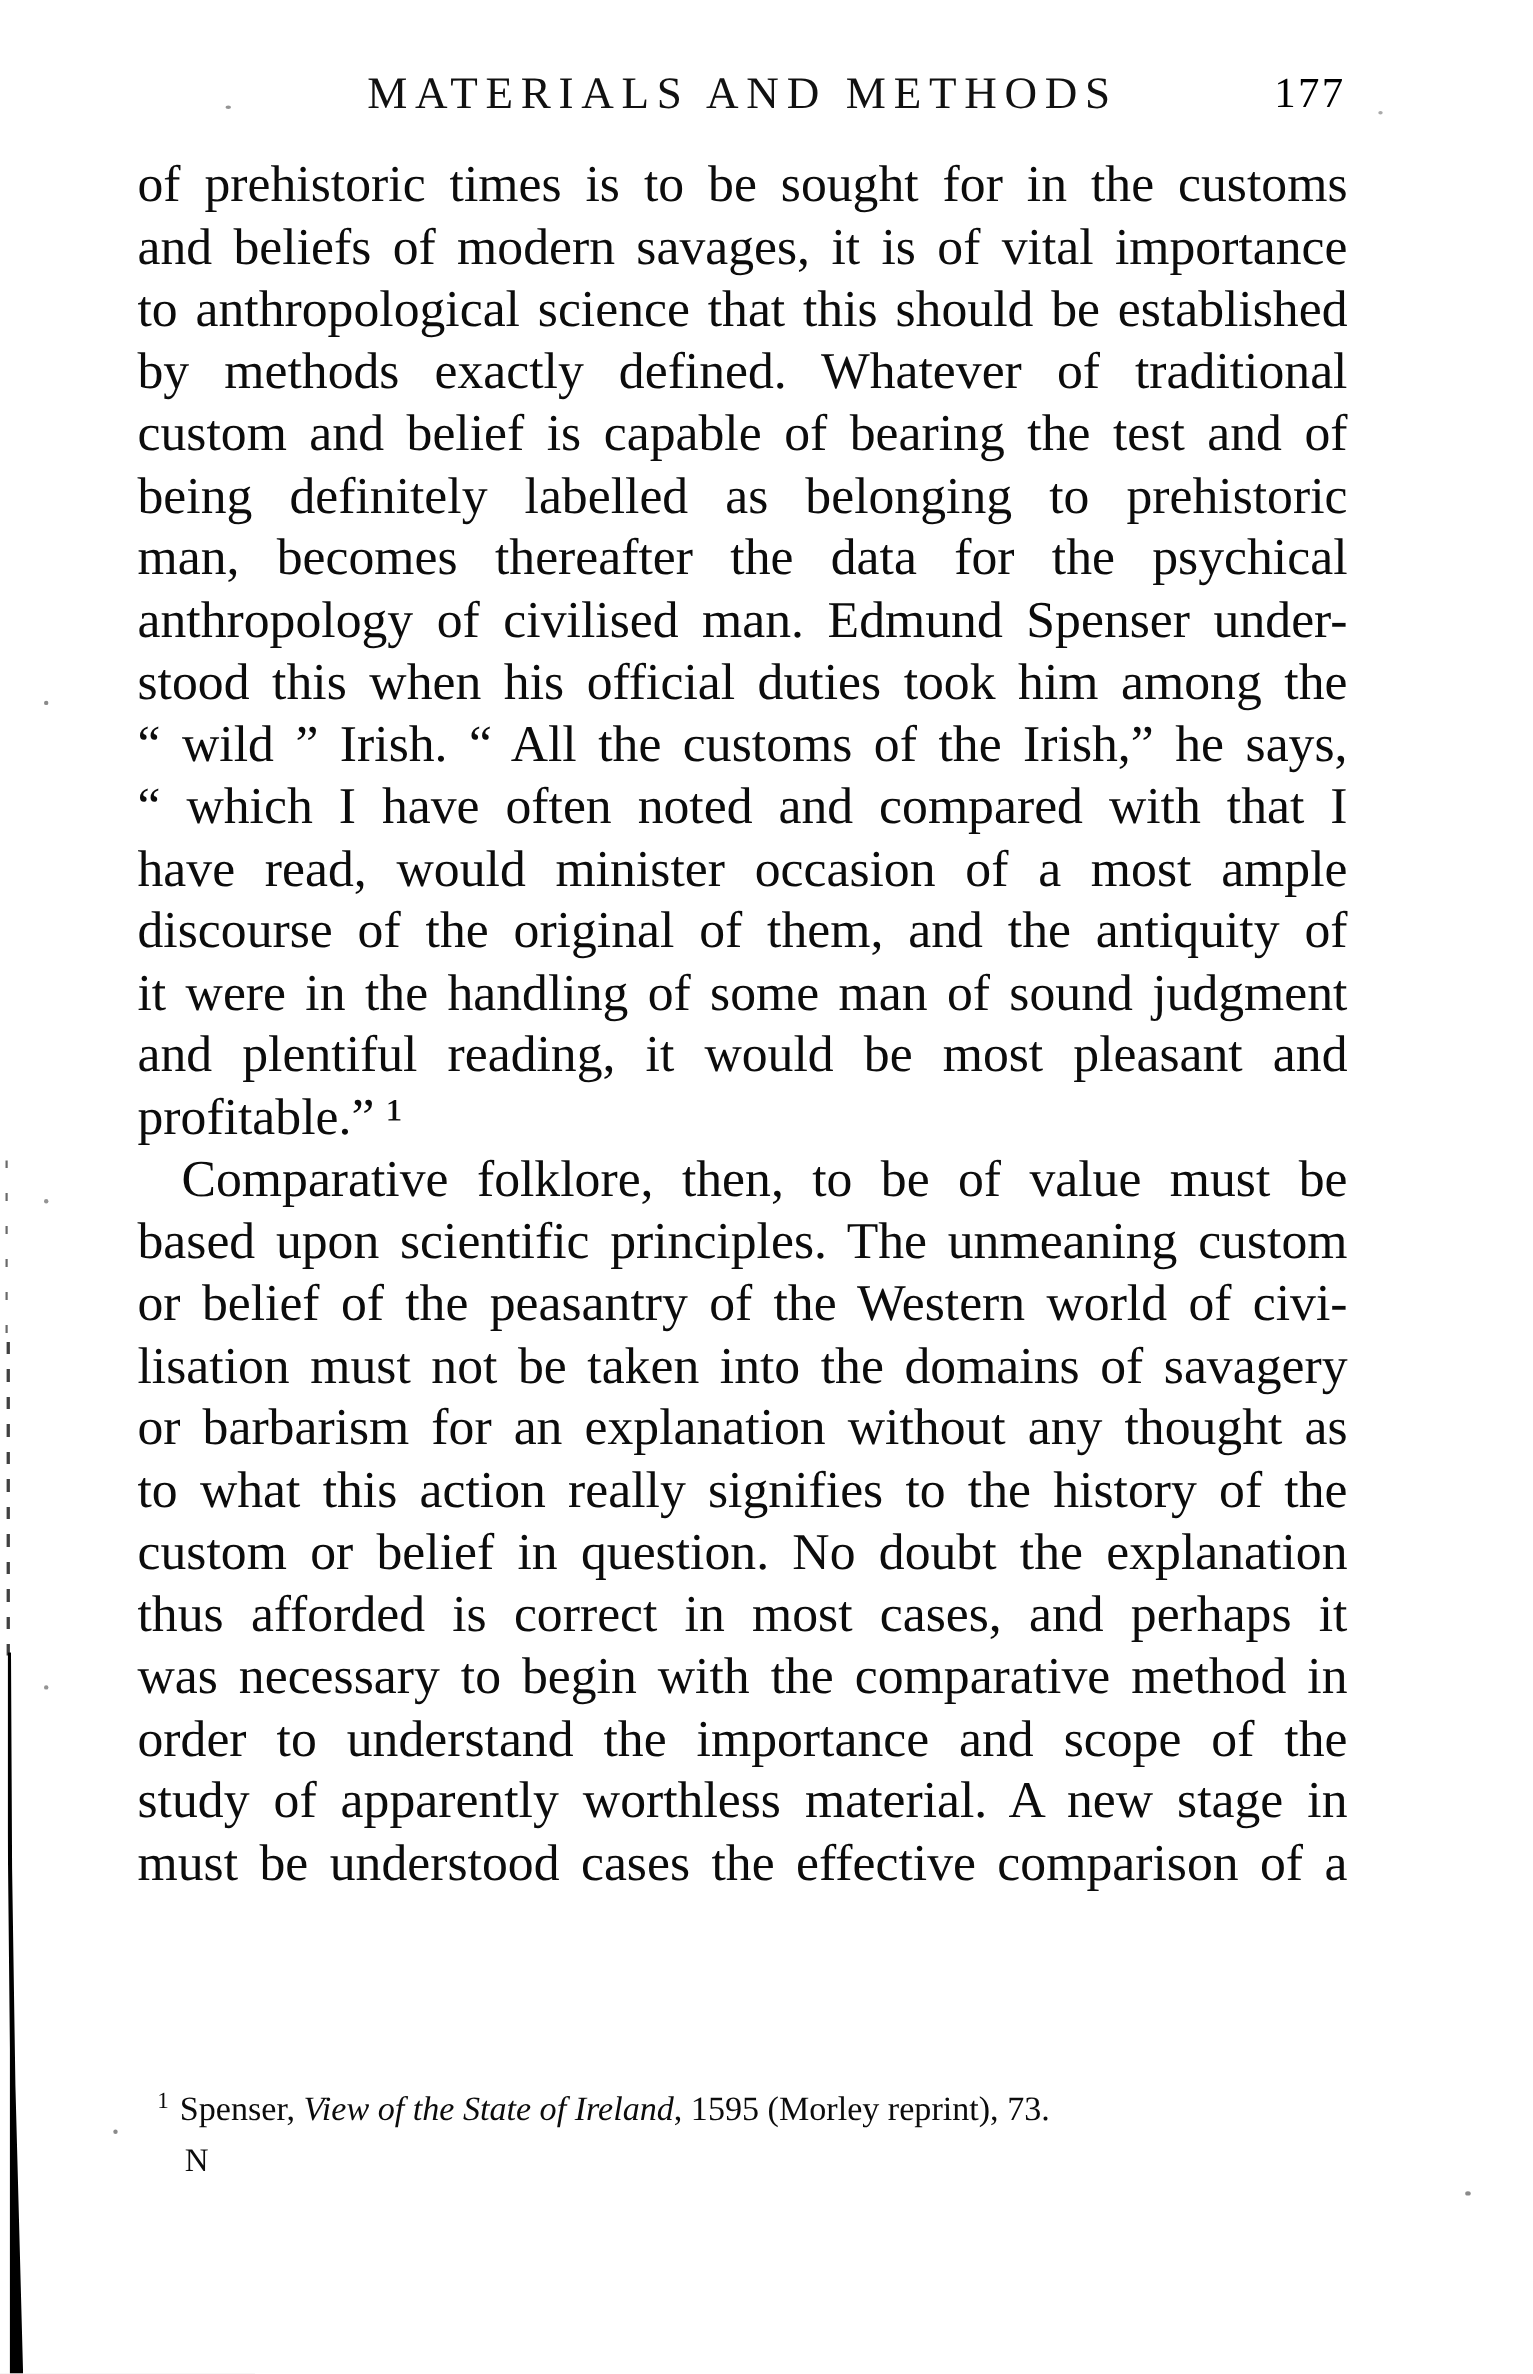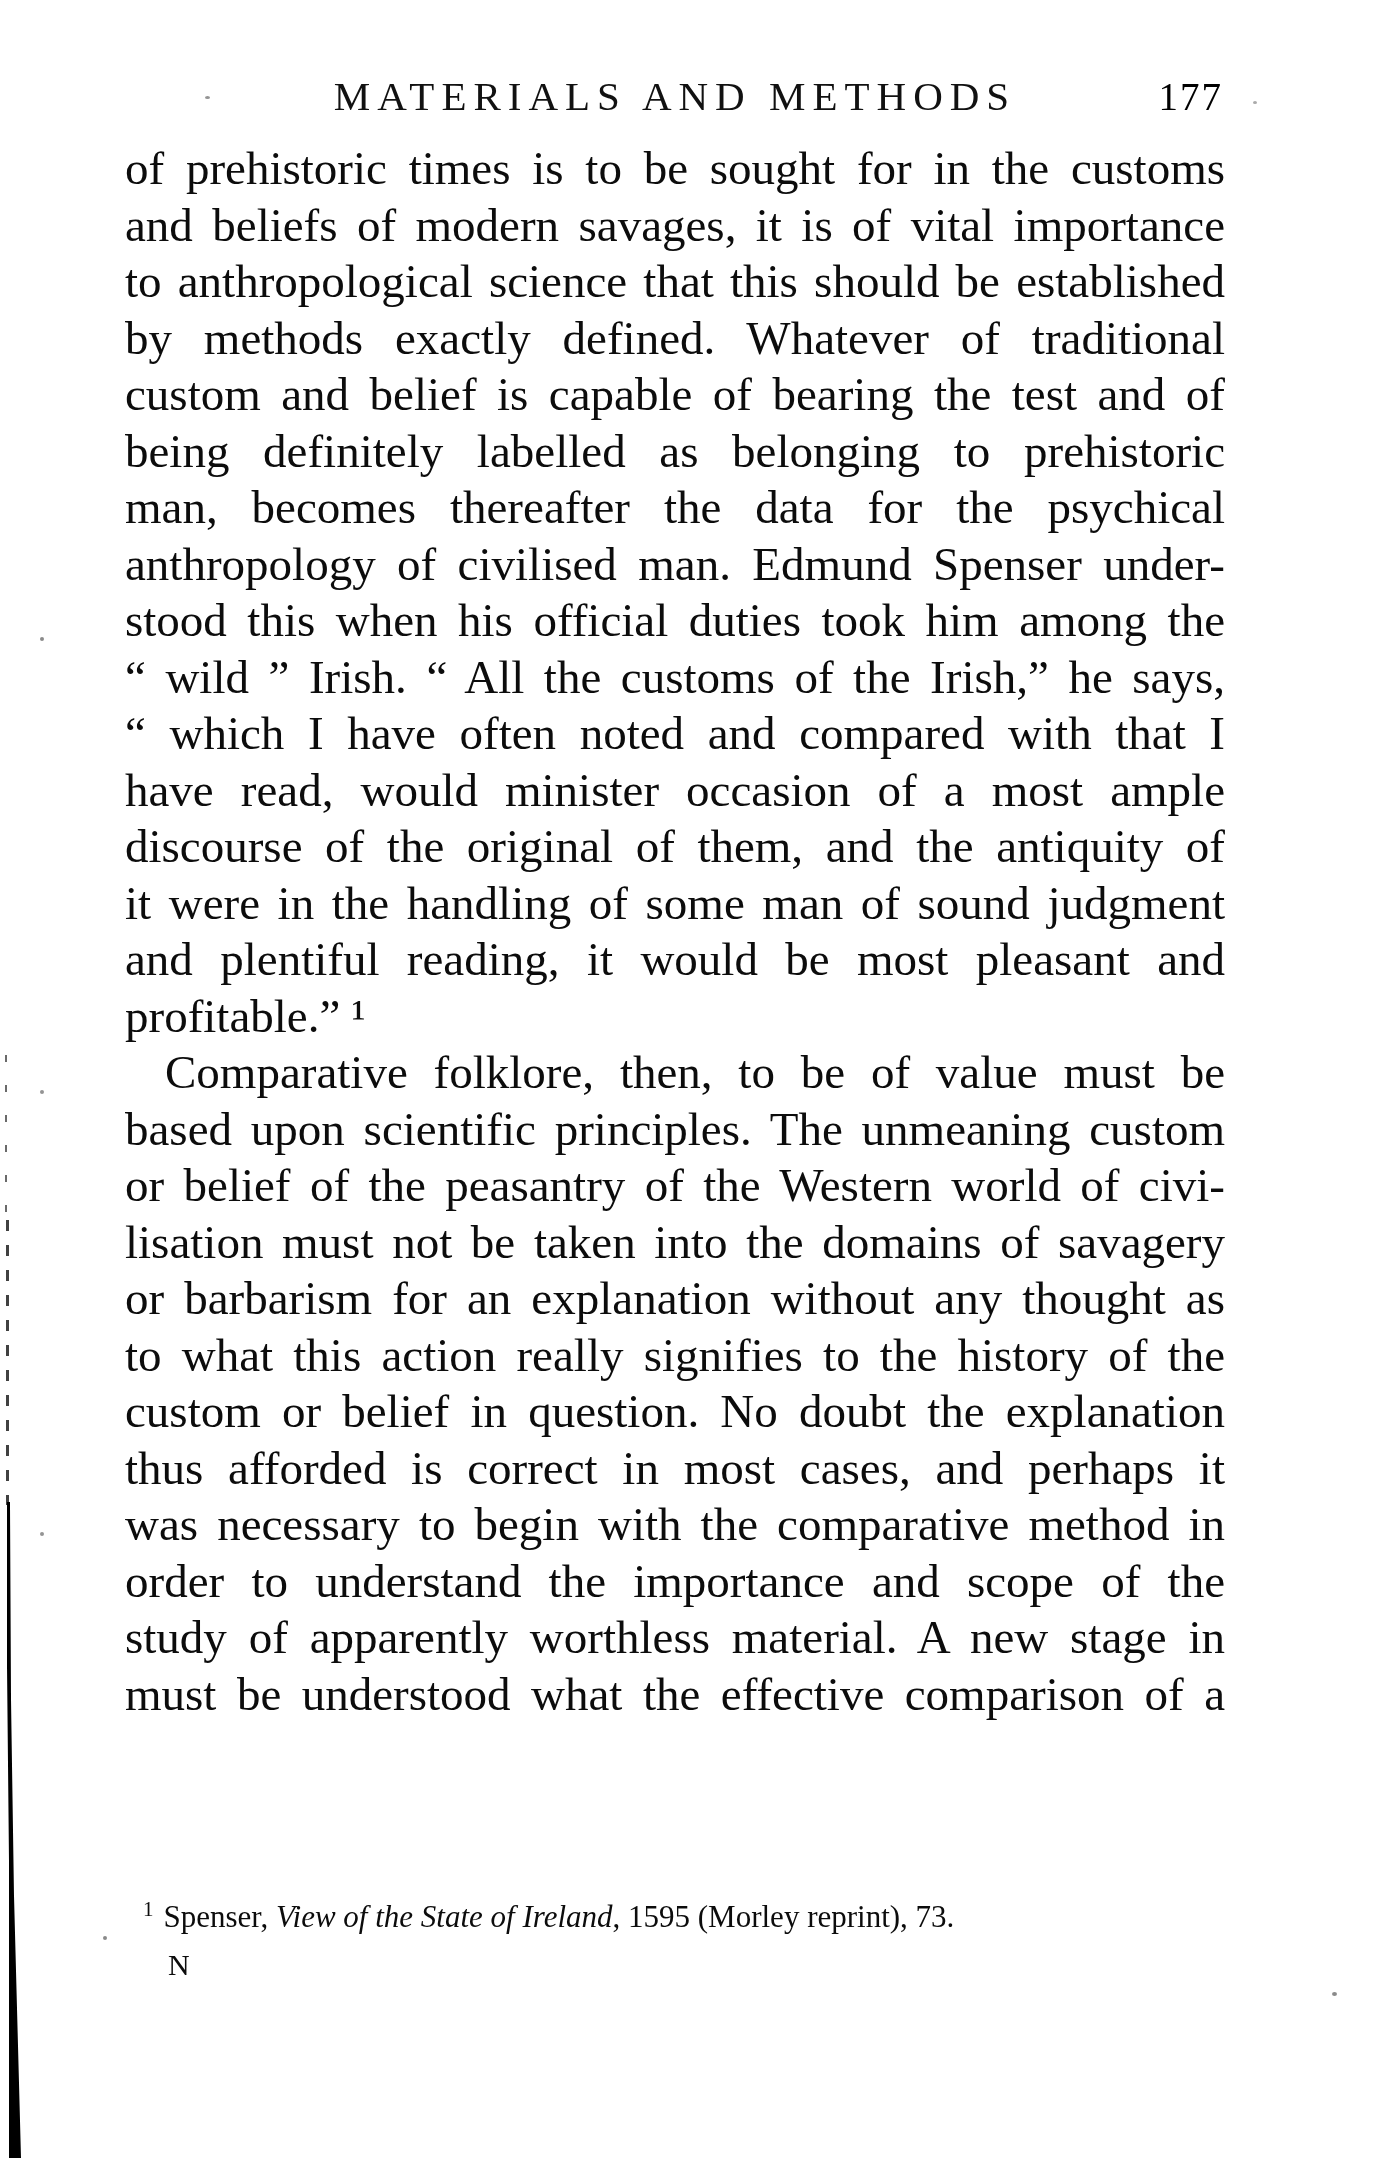--- a/index.html
+++ b/index.html
@@ -9,21 +9,21 @@
     height: 2158px;
     background: #ffffff;
     overflow: hidden;
     font-family: "Liberation Serif", serif;
     color: #0c0c0c;
   }
   
   .running-head {
     position: absolute;
     left: 125px;
-    top: 72px;
+    top: 60px;
     width: 1100px;
     height: 50px;
   }
   .rh-title {
     display: block;
     text-align: center;
     font-size: 41px;
     letter-spacing: 7px;
     color: #111;
     white-space: nowrap;
@@ -142,21 +142,21 @@
       <div class="ln j">based upon scientific principles.  The unmeaning custom</div>
       <div class="ln j">or belief of the peasantry of the Western world of civi-</div>
       <div class="ln j">lisation must not be taken into the domains of savagery</div>
       <div class="ln j">or barbarism for an explanation without any thought as</div>
       <div class="ln j">to what this action really signifies to the history of the</div>
       <div class="ln j">custom or belief in question.  No doubt the explanation</div>
       <div class="ln j">thus afforded is correct in most cases, and perhaps it</div>
       <div class="ln j">was necessary to begin with the comparative method in</div>
       <div class="ln j">order to understand the importance and scope of the</div>
       <div class="ln j">study of apparently worthless material.  A new stage in</div>
-      <div class="ln j">must be understood what the effective comparison of a</div>
+      <div class="ln j">must be understood cases the effective comparison of a</div>
     </div>
 
   <div class="footnote">
     <sup>1</sup><span>Spenser, </span><i>View of the State of Ireland</i><span>, 1595 (Morley reprint), 73.</span>
   </div>
 
   <div class="sig">N</div>
 
   <div class="streak-dash1"></div>
   <div class="streak-dash2"></div>

